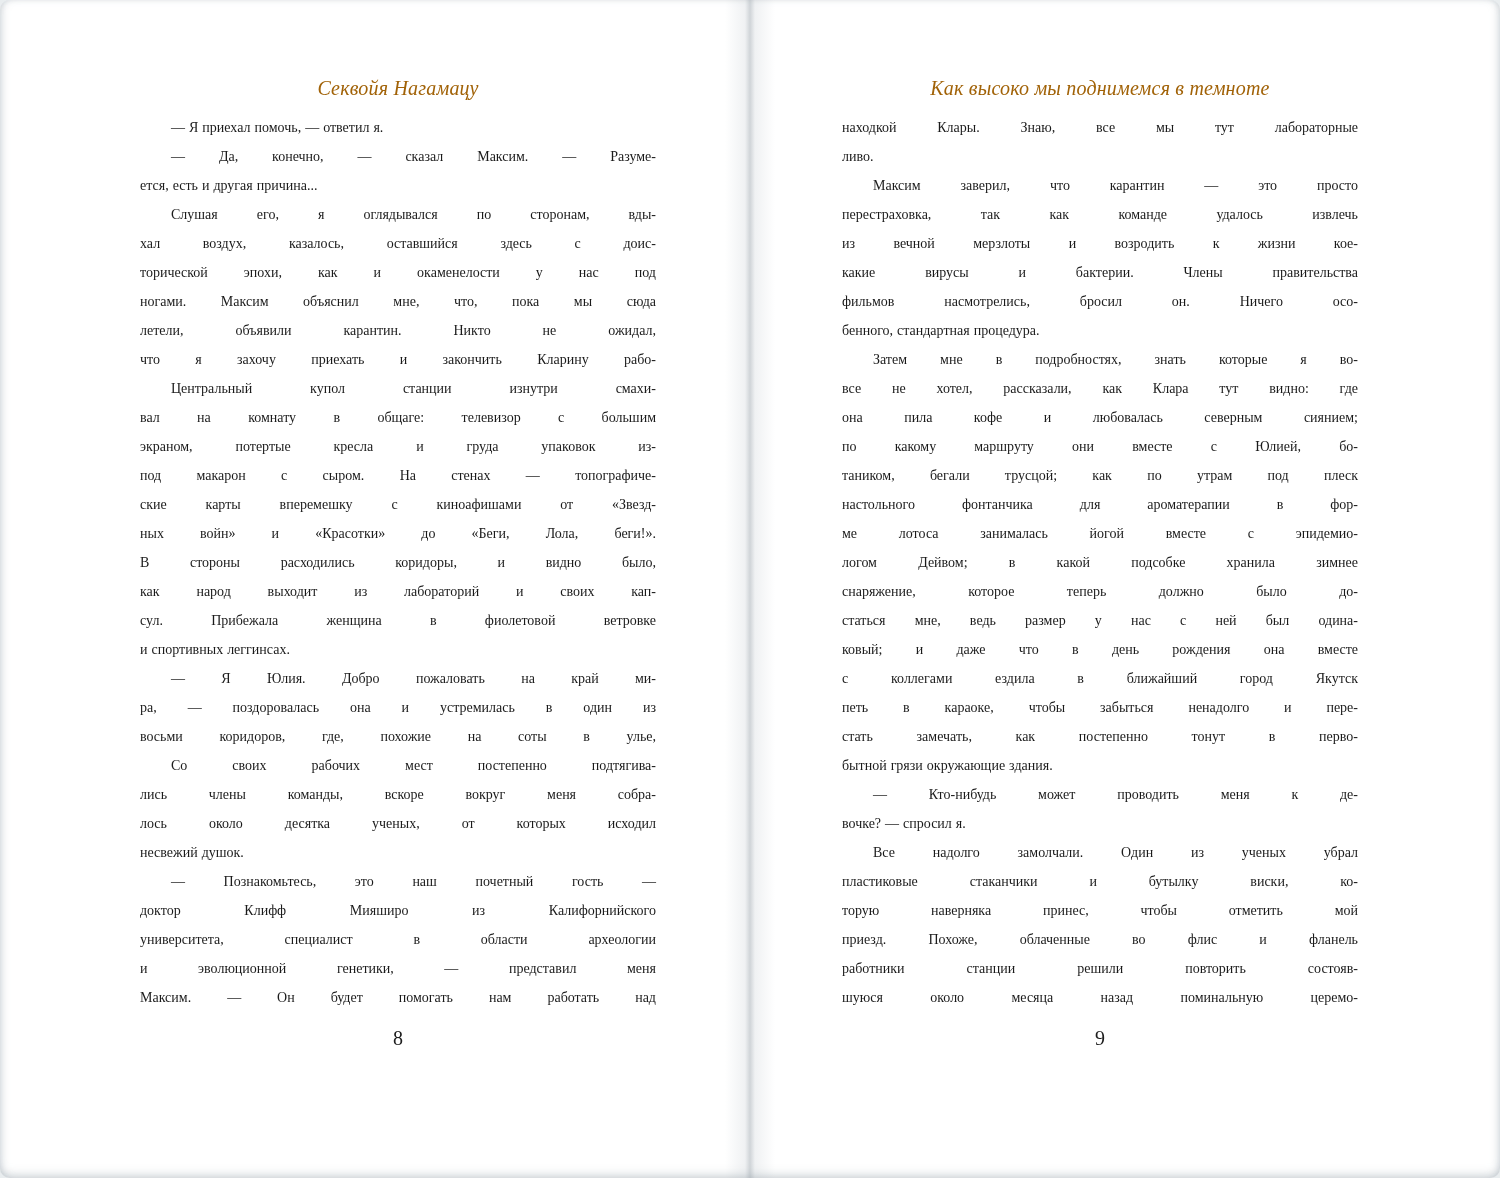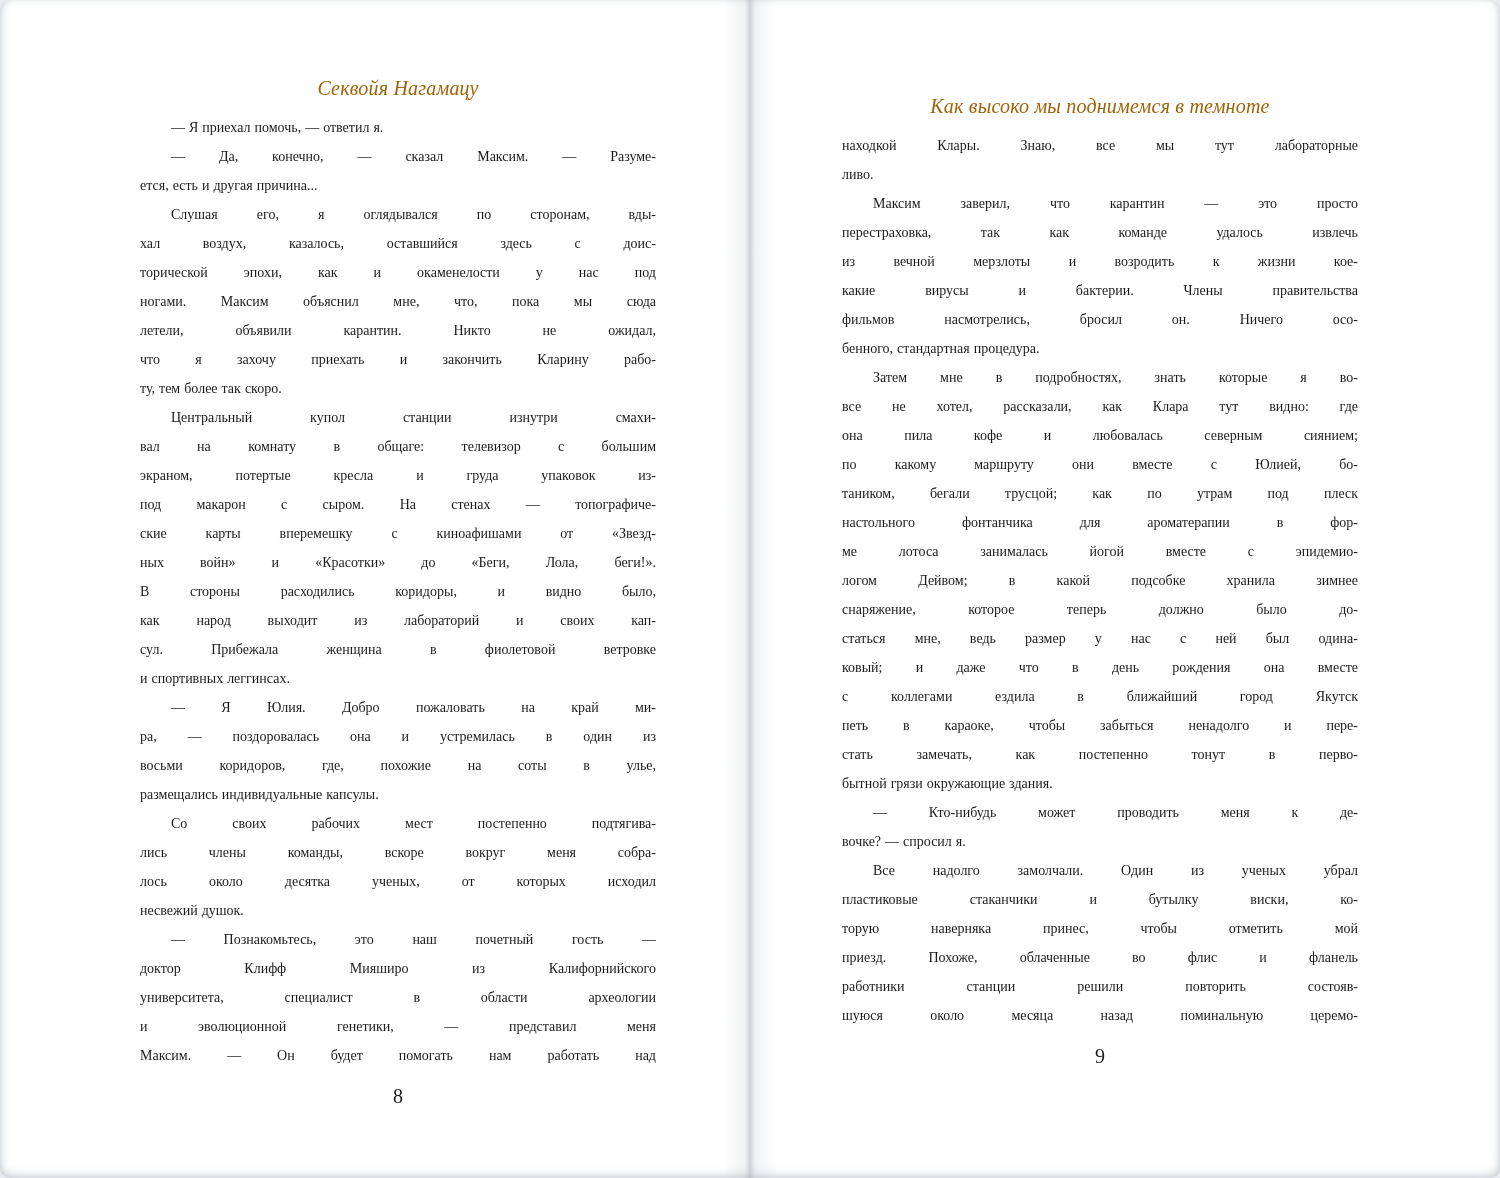--- a/index.html
+++ b/index.html
@@ -47,21 +47,21 @@
     width: 750px;
   }
   .page.left  { left: 0; }
   .page.right { left: 750px; }
   .column {
     position: absolute;
     top: 74px;
     width: 516px;
   }
   .page.left  .column { left: 140px; }
-  .page.right .column { left: 92px; margin-top: 18px; }
+  .page.right .column { left: 92px; }
   .running-head {
     font-style: italic;
     font-size: 20px;
     line-height: 28px;
     text-align: center;
     margin-bottom: 11px;
     letter-spacing: 0.2px;
     color: #a16207;
   }
   .body-text {
@@ -97,35 +97,33 @@
       <div class="body-text">
           <div class="line indent para-end">— Я приехал помочь, — ответил я.</div>
           <div class="line indent">— Да, конечно, — сказал Максим. — Разуме-</div>
           <div class="line para-end">ется, есть и другая причина...</div>
           <div class="line indent">Слушая его, я оглядывался по сторонам, вды-</div>
           <div class="line">хал воздух, казалось, оставшийся здесь с доис-</div>
           <div class="line">торической эпохи, как и окаменелости у нас под</div>
           <div class="line">ногами. Максим объяснил мне, что, пока мы сюда</div>
           <div class="line">летели, объявили карантин. Никто не ожидал,</div>
           <div class="line">что я захочу приехать и закончить Кларину рабо-</div>
-          <div class="line para-end">ту, тем более так скоро.</div>
           <div class="line indent">Центральный купол станции изнутри смахи-</div>
           <div class="line">вал на комнату в общаге: телевизор с большим</div>
           <div class="line">экраном, потертые кресла и груда упаковок из-</div>
           <div class="line">под макарон с сыром. На стенах — топографиче-</div>
           <div class="line">ские карты вперемешку с киноафишами от «Звезд-</div>
           <div class="line">ных войн» и «Красотки» до «Беги, Лола, беги!».</div>
           <div class="line">В стороны расходились коридоры, и видно было,</div>
           <div class="line">как народ выходит из лабораторий и своих кап-</div>
           <div class="line">сул. Прибежала женщина в фиолетовой ветровке</div>
           <div class="line para-end">и спортивных леггинсах.</div>
           <div class="line indent">— Я Юлия. Добро пожаловать на край ми-</div>
           <div class="line">ра, — поздоровалась она и устремилась в один из</div>
           <div class="line">восьми коридоров, где, похожие на соты в улье,</div>
-          <div class="line para-end">размещались индивидуальные капсулы.</div>
           <div class="line indent">Со своих рабочих мест постепенно подтягива-</div>
           <div class="line">лись члены команды, вскоре вокруг меня собра-</div>
           <div class="line">лось около десятка ученых, от которых исходил</div>
           <div class="line para-end">несвежий душок.</div>
           <div class="line indent">— Познакомьтесь, это наш почетный гость —</div>
           <div class="line">доктор Клифф Мияширо из Калифорнийского</div>
           <div class="line">университета, специалист в области археологии</div>
           <div class="line">и эволюционной генетики, — представил меня</div>
           <div class="line">Максим. — Он будет помогать нам работать над</div>
         </div>

